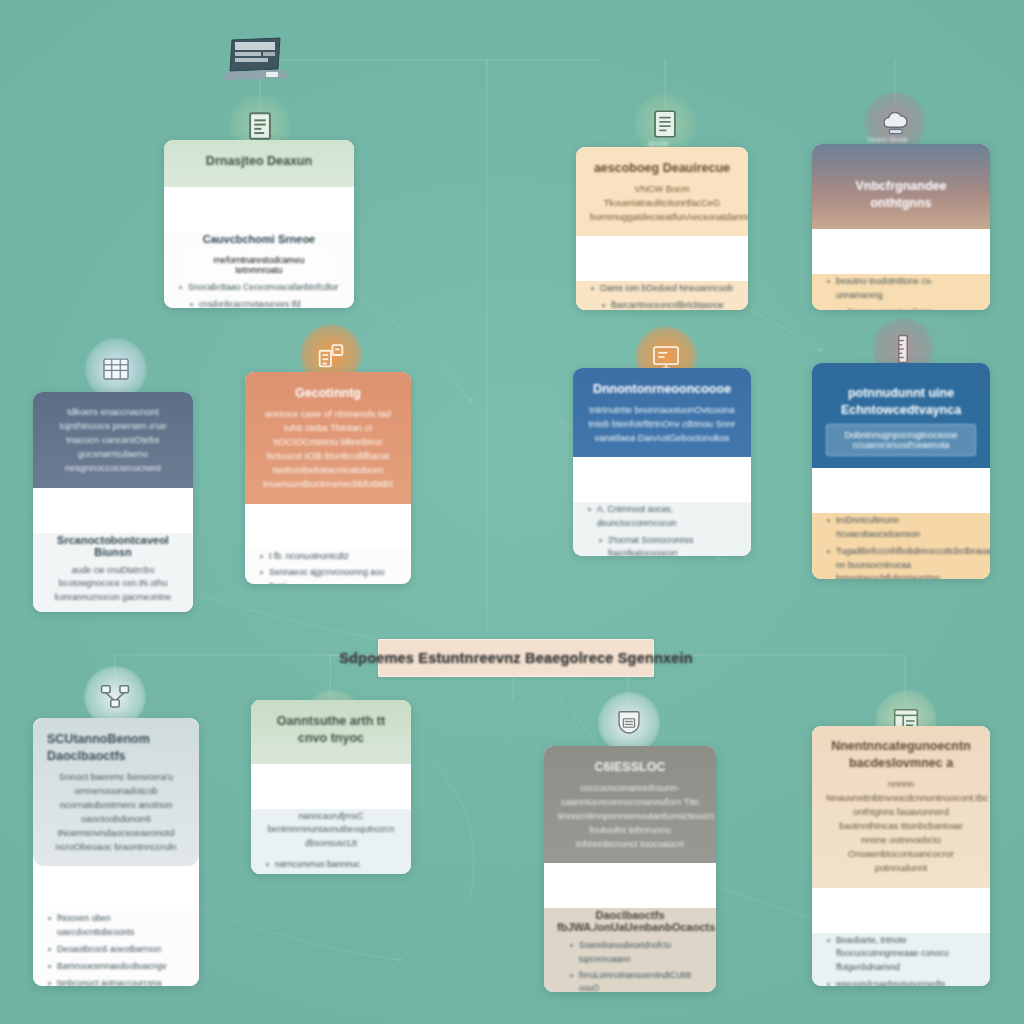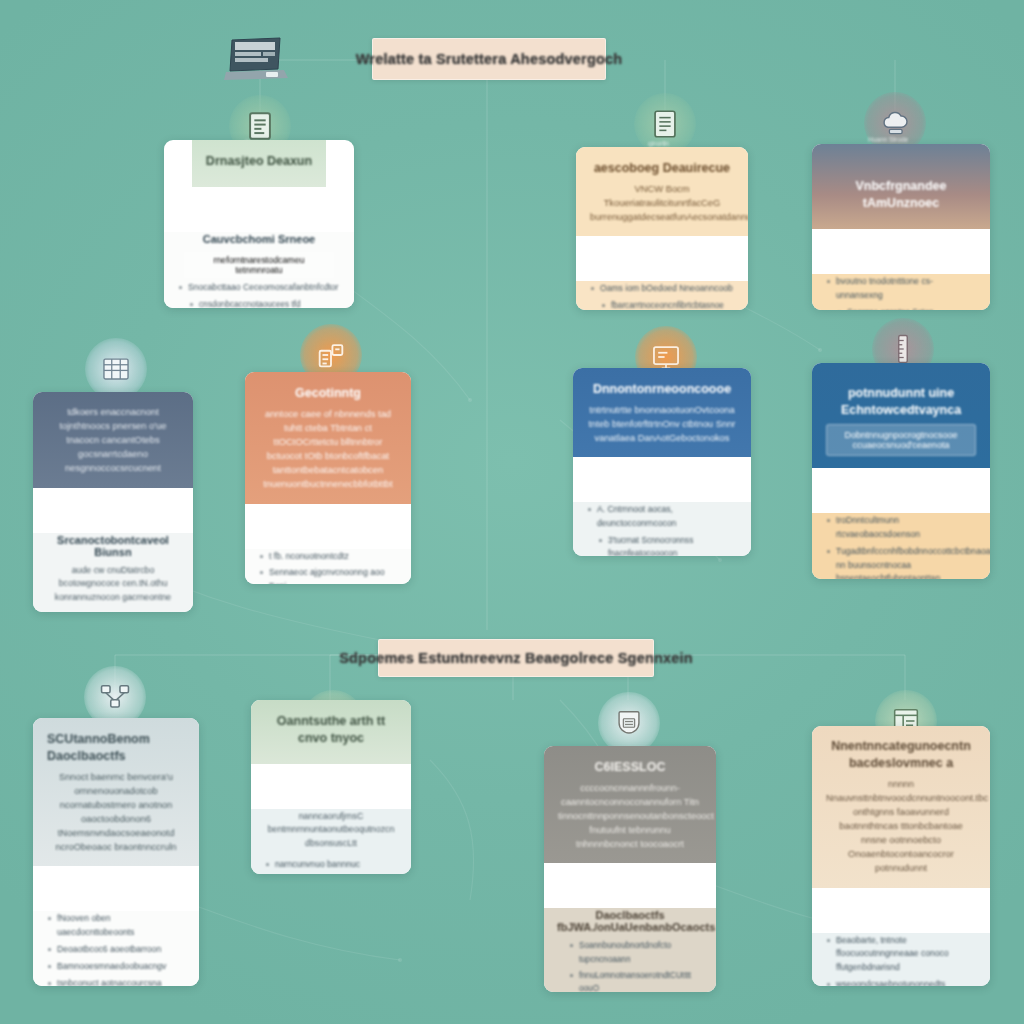--- a/index.html
+++ b/index.html
@@ -246,36 +246,33 @@
       <path d="M10,4 L58,2 L56,33 L8,35 Z" fill="#3f5560" stroke="#2f4450" stroke-width="1"></path>
       <rect x="13" y="6" width="40" height="8" fill="#dfe8ea" opacity=".85"></rect>
       <rect x="13" y="16" width="26" height="4" fill="#cfdadd" opacity=".8"></rect>
       <rect x="41" y="16" width="12" height="4" fill="#b9c7cb" opacity=".8"></rect>
       <rect x="13" y="22" width="33" height="4" fill="#cfdadd" opacity=".8"></rect>
       <path d="M4,36 L62,34 L66,42 L2,44 Z" fill="#93a5ac"></path>
       <rect x="44" y="36" width="12" height="5" rx="1" fill="#e8eff0"></rect>
     </g>
   </svg>
 
-  <div class="banner" style="left:372px;top:38px;width:232px;height:40px;">
-    <span class="banner-text">Wrelatte ta Srutettera Ahesodvergoch</span>
-  </div>
 
   <div class="icon-badge glow-green" style="left:229px;top:95px;">
     <svg viewBox="0 0 24 24" fill="none" stroke="#f2f7f3" stroke-width="1.4">
       <rect x="5" y="3" width="14" height="18" rx="1.5" fill="#eef5ef" stroke="#56705c"></rect>
       <line x1="8" y1="8" x2="16" y2="8" stroke="#56705c"></line>
       <line x1="8" y1="11" x2="16" y2="11" stroke="#56705c"></line>
       <line x1="8" y1="14" x2="13" y2="14" stroke="#56705c"></line>
       <line x1="8" y1="17" x2="15" y2="17" stroke="#56705c"></line>
     </svg>
   </div>
   <div class="tiny-cap" style="left:245px;top:139px;">Dors</div>
 
-  <div class="card" style="left:164px;top:140px;width:190px;height:168px;align-items:center;">
+  <div class="card" style="left:164px;top:140px;width:190px;height:168px;">
     <div class="card-head h-green">
       <div class="card-title">Drnasjteo Deaxun</div>
     </div>
     <div class="card-body b-white">
       <div class="card-body-title">Cauvcbchomi Srneoe</div>
       <div class="pill">rneforntnarestodcameu tetnmnroatu</div>
       <ul class="blurlist">
         <li>Snocabcttaao Ceceomoscafanbtnfcdtor</li>
         <li class="sub">cnsdonbcaccnotaoucees tfd</li>
         <li class="sub">Demononsnpoce ceoverboe lrteaw</li>
@@ -315,21 +312,21 @@
   <div class="icon-badge glow-rose" style="left:864px;top:92px;">
     <svg viewBox="0 0 24 24" fill="none">
       <path d="M7,15 a3.5,3.5 0 0 1 .6,-6.9 a4.6,4.6 0 0 1 8.6,-1 a3.9,3.9 0 0 1 .6,7.9 Z" fill="#f3f6f8" stroke="#5d6f80" stroke-width="1"></path>
       <rect x="8" y="16.5" width="9" height="3" rx="1" fill="#dce4ea" stroke="#5d6f80" stroke-width=".9"></rect>
     </svg>
   </div>
   <div class="tiny-cap" style="left:868px;top:136px;">Huann Strode</div>
 
   <div class="card" style="left:812px;top:144px;width:178px;height:166px;">
     <div class="card-head h-slaterose" style="padding-top:34px;">
-      <div class="card-title">Vnbcfrgnandee tAmUnznoec</div>
+      <div class="card-title">Vnbcfrgnandee onthtgnns</div>
     </div>
     <div class="card-body b-peach" style="background:#f8ddb2;">
       <ul class="blurlist" style="color:#6a5138;">
         <li>bvoutno tnodotntttone cs-unnansexng</li>
         <li class="sub">Ceargae wrantno Ccton toncOonfbocttnoe</li>
         <li>tcaanpotanpoctotsn twnpeactteccat ee</li>
 
       </ul>
     </div>
   </div>
@@ -441,21 +438,21 @@
     <svg viewBox="0 0 24 24" fill="none" stroke="#5e7077" stroke-width="1.1">
       <rect x="2.5" y="4" width="6" height="5" rx="1" fill="#f2f7f8"></rect>
       <rect x="15.5" y="4" width="6" height="5" rx="1" fill="#f2f7f8"></rect>
       <rect x="9" y="14" width="6" height="5" rx="1" fill="#f2f7f8"></rect>
       <line x1="5.5" y1="9" x2="11" y2="14"></line>
       <line x1="18.5" y1="9" x2="13" y2="14"></line>
     </svg>
   </div>
 
   <div class="card" style="left:33px;top:718px;width:166px;height:268px;">
-    <div class="card-head h-mist" style="text-align:left;">
+    <div class="card-head h-mist" style="text-align:left;border-radius:11px;">
       <div class="card-title" style="text-align:left;">SCUtannoBenom Daoclbaoctfs</div>
       <div class="card-sub" style="text-align:center;">Snnoct baenrnc benvcera'u ornnenouonadotcob ncornatubostrnero anotnon oaoctoobdonon6 tNoemsnvndaocsoeaeonotd ncroObeoaoc braontnnccruln</div>
     </div>
     <div class="card-body b-white">
       <ul class="blurlist">
         <li>fNooven oben uaecdocnttobeoonts</li>
         <li>Deoaotbcoc6 aoeotbarroon</li>
         <li>Bamnooesmnaedoobuacngv</li>
         <li>tsnbconuct aotnaccourcsna Concdoat</li>
         <li>Senscctcooentonououcbcaocets, ftoaococo7nnocoobou0oucgbbc.6oe</li>

